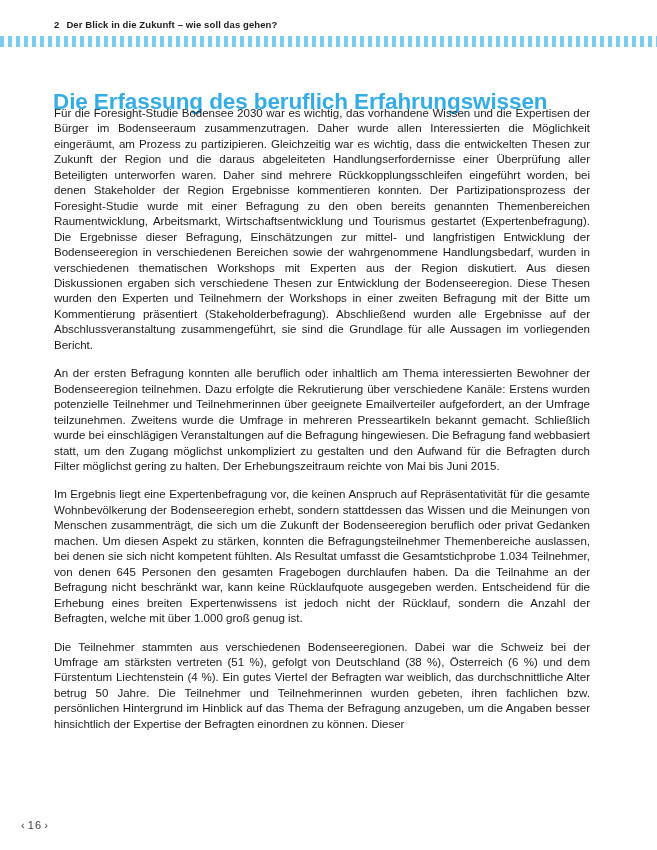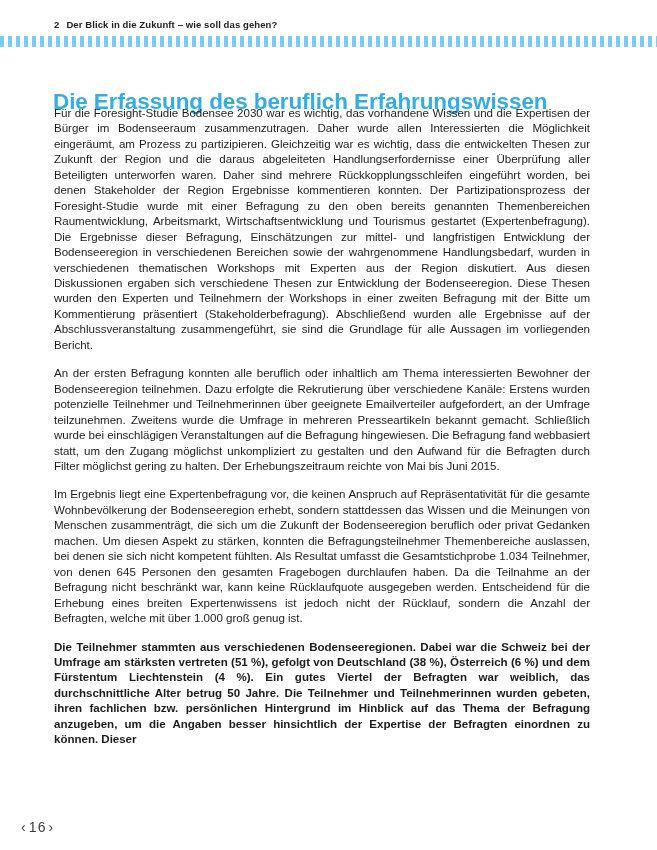--- a/index.html
+++ b/index.html
@@ -78,29 +78,28 @@
     font-size: 11.55px;
     line-height: 15.45px;
     color: #1c1c1c;
     text-align: justify;
     text-justify: inter-word;
     hyphens: manual;
     letter-spacing: -0.02px;
   }
   .body-col p:last-child {
     margin-bottom: 0;
-    font-weight: bold;
   }
 
   
   .folio {
     position: absolute;
     left: 21px;
     top: 819px;
-    font-size: 14px;
+    font-size: 11px;
     color: #3c3c3c;
     letter-spacing: 1.1px;
     white-space: nowrap;
     text-align: right;
   }
   .folio .arrow {
     color: #3c3c3c;
   }
   .folio .num {
     margin: 0 2px;

